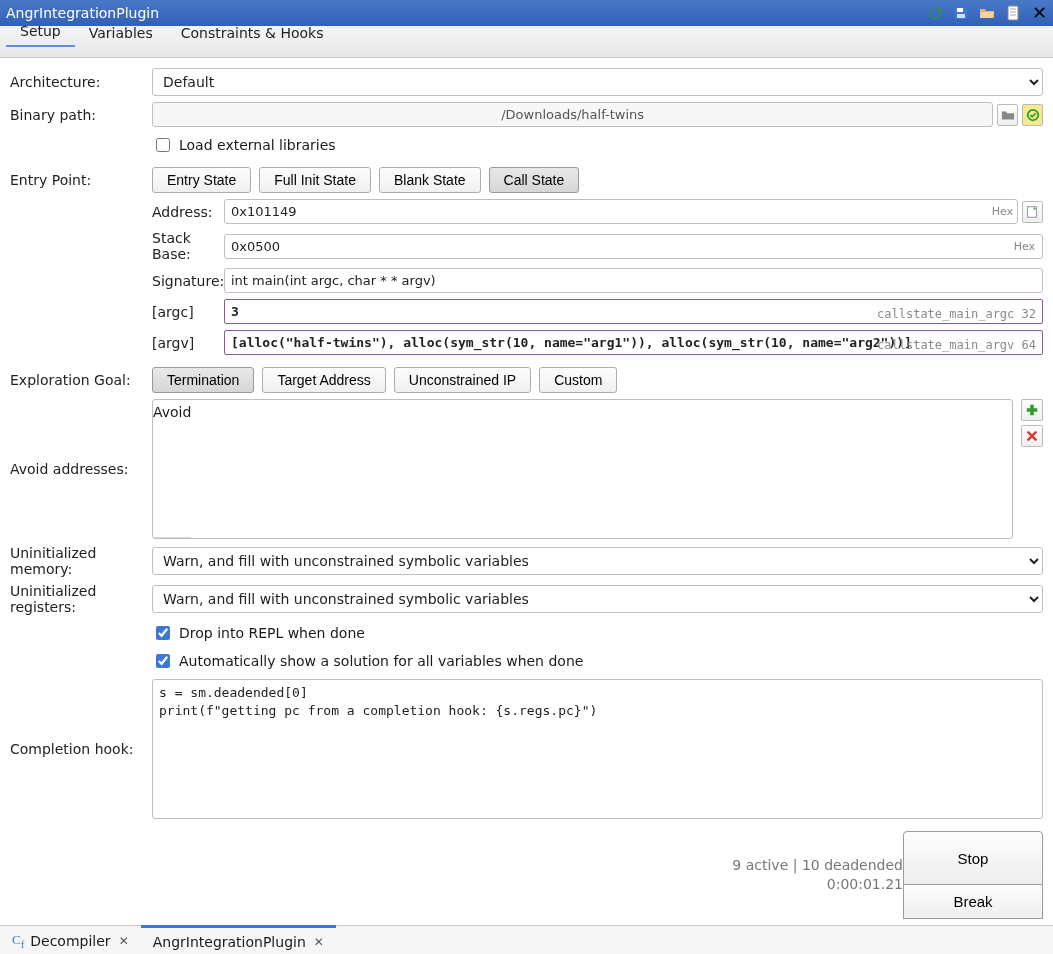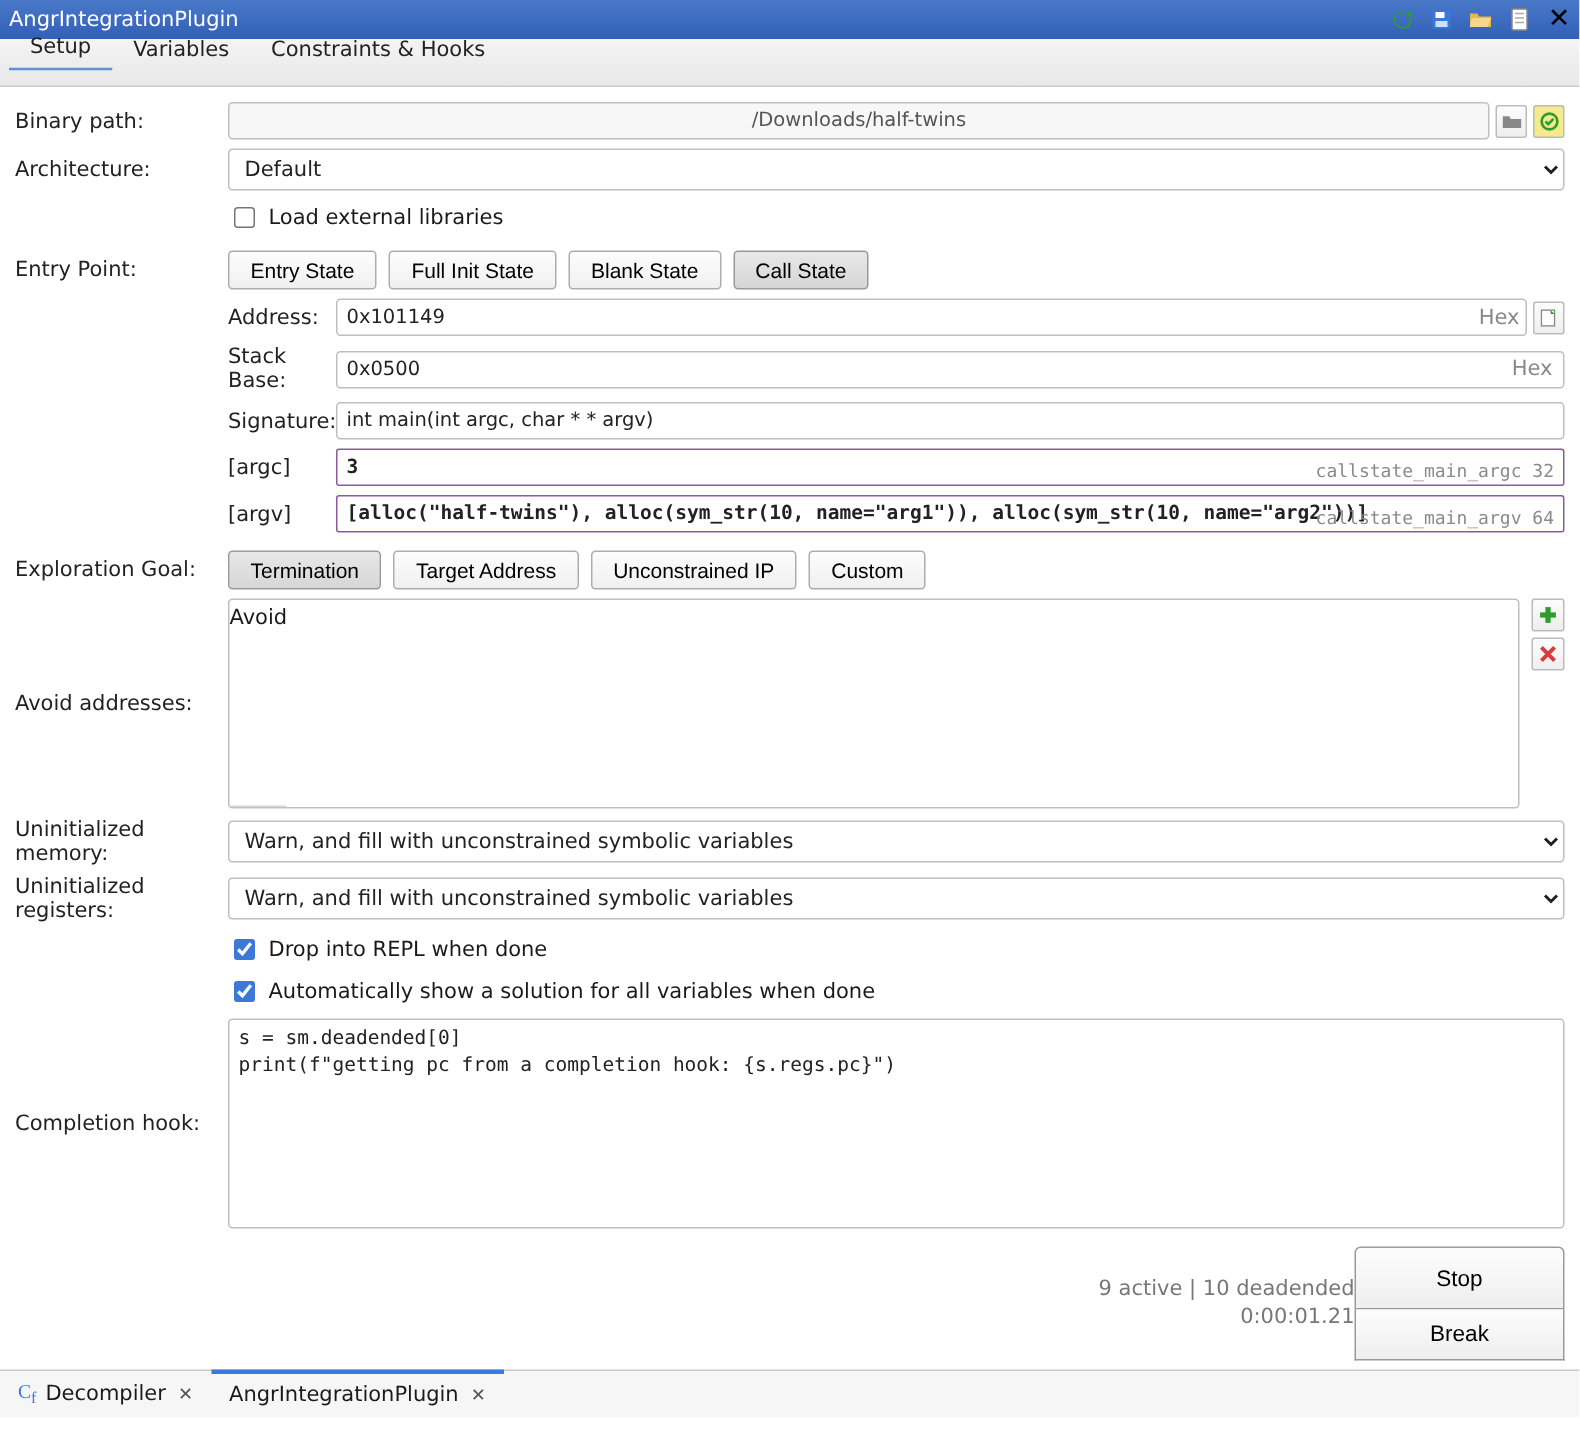--- a/index.html
+++ b/index.html
@@ -75,21 +75,21 @@
     border-radius: 3px;
     padding: 4px 6px;
     background: #fff;
     color: #222;
   }
   .textinput.readonly { background:#f7f7f7; color:#555; }
   .w100 { width: 100%; }
   .hex-suffix {
     position: absolute;
     right: 8px;
-    font-size: 14px;
+    font-size: 11px;
     color: #888;
     pointer-events: none;
     text-align: center;
   }
   .hex-suffix.indent { right: 30px; }
 
   .btnrow { display:flex; gap:8px; }
   .btn {
     border:1px solid #adadad;
     background: linear-gradient(to bottom,#fdfdfd,#f0f0f0);
@@ -168,21 +168,21 @@
   }
   .status-text { text-align:right; color:#777; font-size:14px; line-height:1.35; }
   .bigbtn-col { display:flex; flex-direction:column; width:140px; }
   .bigbtn {
     height:34px;
     border:1px solid #9a9a9a;
     background: linear-gradient(to bottom,#fdfdfd,#eee);
     font-size:15px;
     cursor:pointer;
   }
-  .bigbtn.topround { border-top-left-radius:4px; border-top-right-radius:4px; height:42px; }
+  .bigbtn.topround { border-top-left-radius:4px; border-top-right-radius:4px; height:54px; }
   .bigbtn + .bigbtn { border-top:none; }
 
   
   .docktabs {
     margin-top:6px;
     border-top: 1px solid #c8c8c8;
     display:flex;
     align-items:center;
     background:#f6f6f6;
   }
@@ -234,47 +234,47 @@
 
 <div class="tabstrip">
   <div class="tab active">Setup</div>
   <div class="tab">Variables</div>
   <div class="tab">Constraints &amp; Hooks</div>
 </div>
 
 <div class="workarea">
 
   <div class="row">
+    <div class="label-col">Architecture:</div>
+    <div class="field-col">
+      <select class="combo">
+        <option>Default</option>
+      </select>
+    </div>
+  </div>
+
+  <div class="row">
     <div class="label-col">Binary path:</div>
     <div class="field-col">
       <input type="text" class="textinput readonly w100" style="text-align: center;" value="/Downloads/half-twins">
       <span class="iconbtn">
         <svg viewBox="0 0 16 16" width="14" height="14">
             <path d="M1 4h5l1 2h8v7H1z" fill="#888"></path>
           </svg>
       </span>
       <span class="iconbtn" style="background:#f7e98e;">
         <svg viewBox="0 0 16 16" width="14" height="14">
             <circle cx="8" cy="8" r="6" fill="none" stroke="#2e9c2e" stroke-width="2"></circle>
             <path d="M5 8l2 2 4-4" fill="none" stroke="#2e9c2e" stroke-width="2"></path>
           </svg>
       </span>
     </div>
   </div>
 
   <div class="row">
-    <div class="label-col">Architecture:</div>
-    <div class="field-col">
-      <select class="combo">
-        <option>Default</option>
-      </select>
-    </div>
-  </div>
-
-  <div class="row">
     <div class="label-col"></div>
     <div class="field-col">
       <label class="checkbox-row">
         <input type="checkbox" style="">
         <span>Load external libraries</span>
       </label>
     </div>
   </div>
 
   <div class="row" style="margin-top:10px;">

